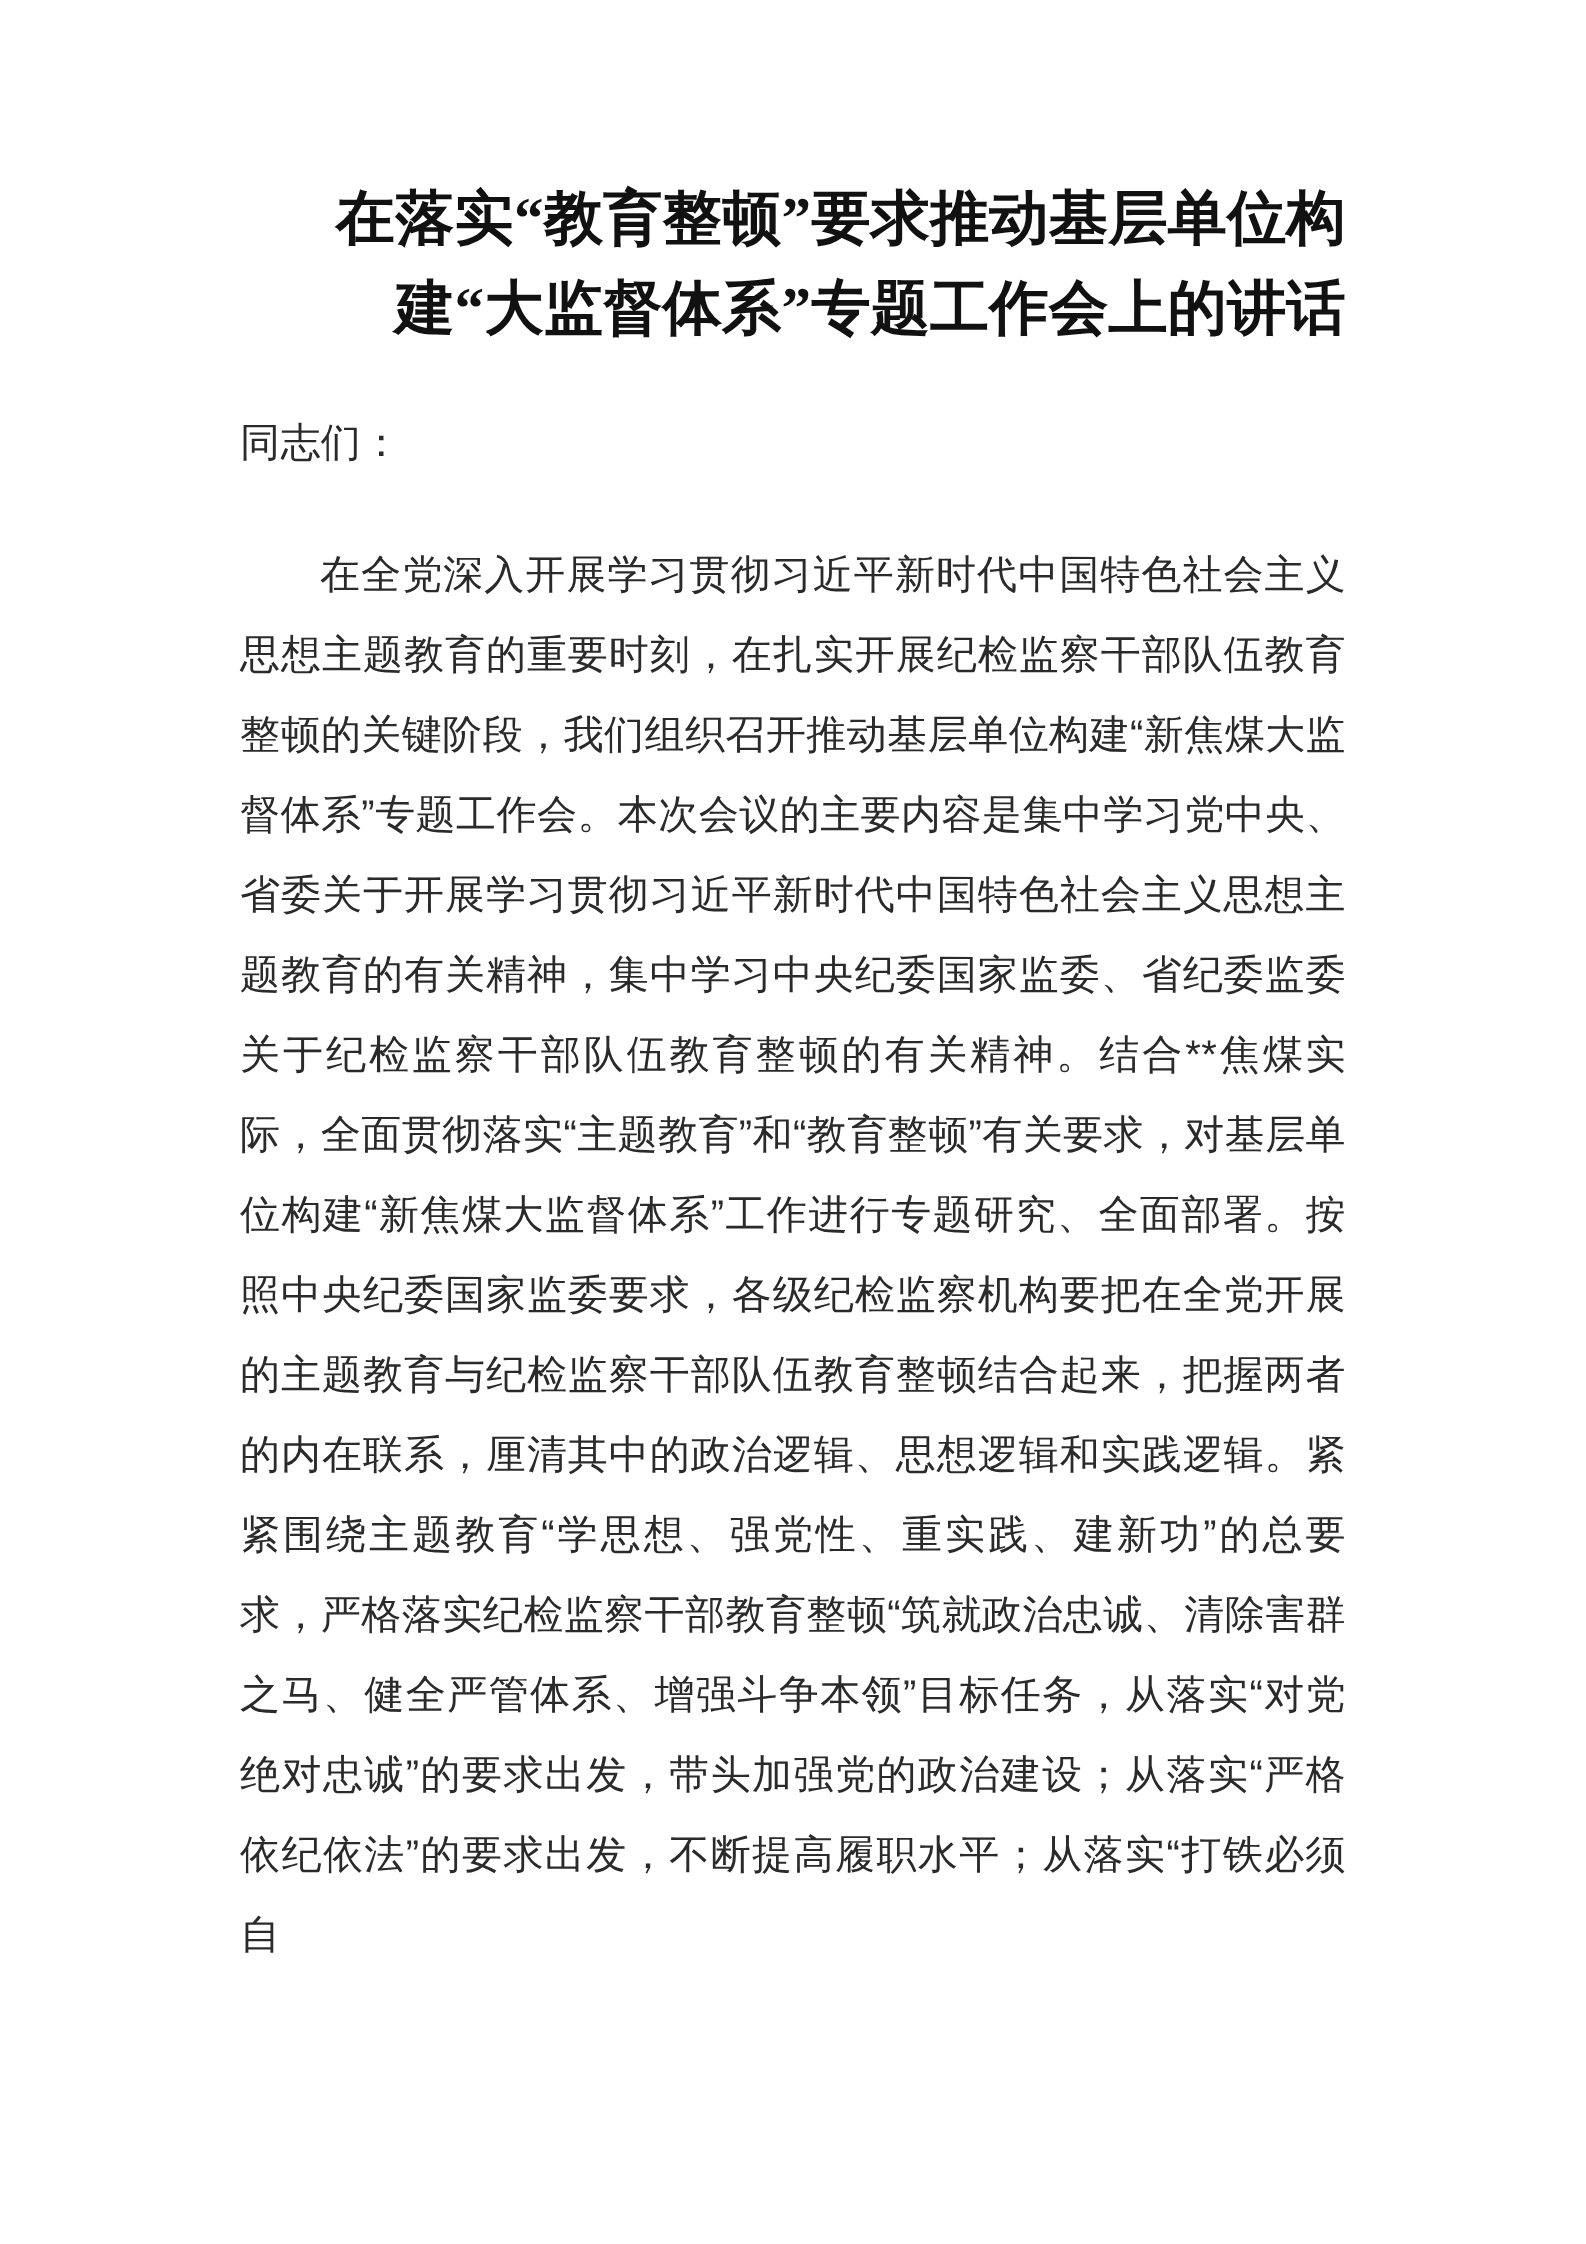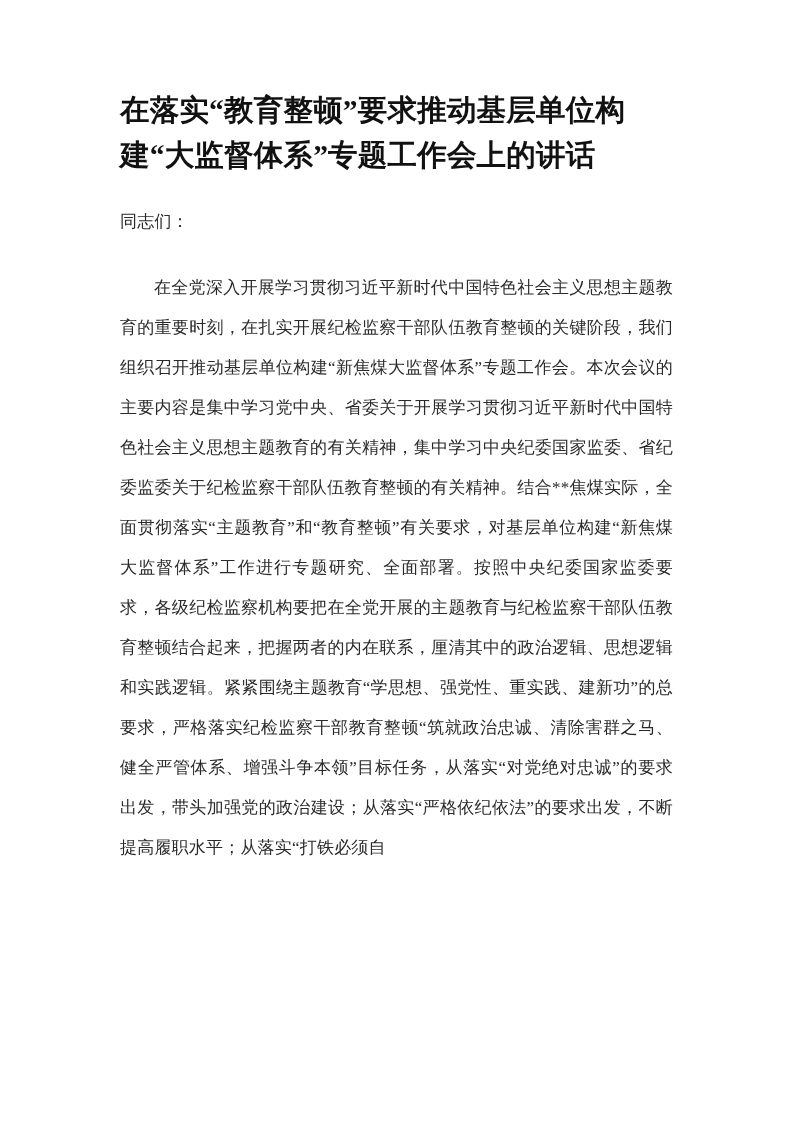--- a/index.html
+++ b/index.html
@@ -32,36 +32,36 @@
   }
 
   
   .doc-title {
     margin: 0;
     padding-top: 88px;
     font-family: "Liberation Serif", "DejaVu Serif", serif;
     font-size: 29.5px;
     font-weight: bold;
     line-height: 45px;
-    text-align: left;
+    text-align: right;
     letter-spacing: 0.2px;
     color: #111111;
     white-space: pre-line;
   }
 
   
   .body-block {
     margin: 0;
     padding-top: 24px;
   }
 
   .para {
     margin: 0;
-    font-family: Liberation Serif, serif;
-    font-size: 17px;
+    font-family: Liberation Sans, sans-serif;
+    font-size: 20px;
     line-height: 40px;
     color: #2a2a2a;
     text-align: justify;
     text-justify: inter-character;
     letter-spacing: 0.2px;
     word-break: break-all;
     white-space: normal;
   }
 
   .para.salutation {

